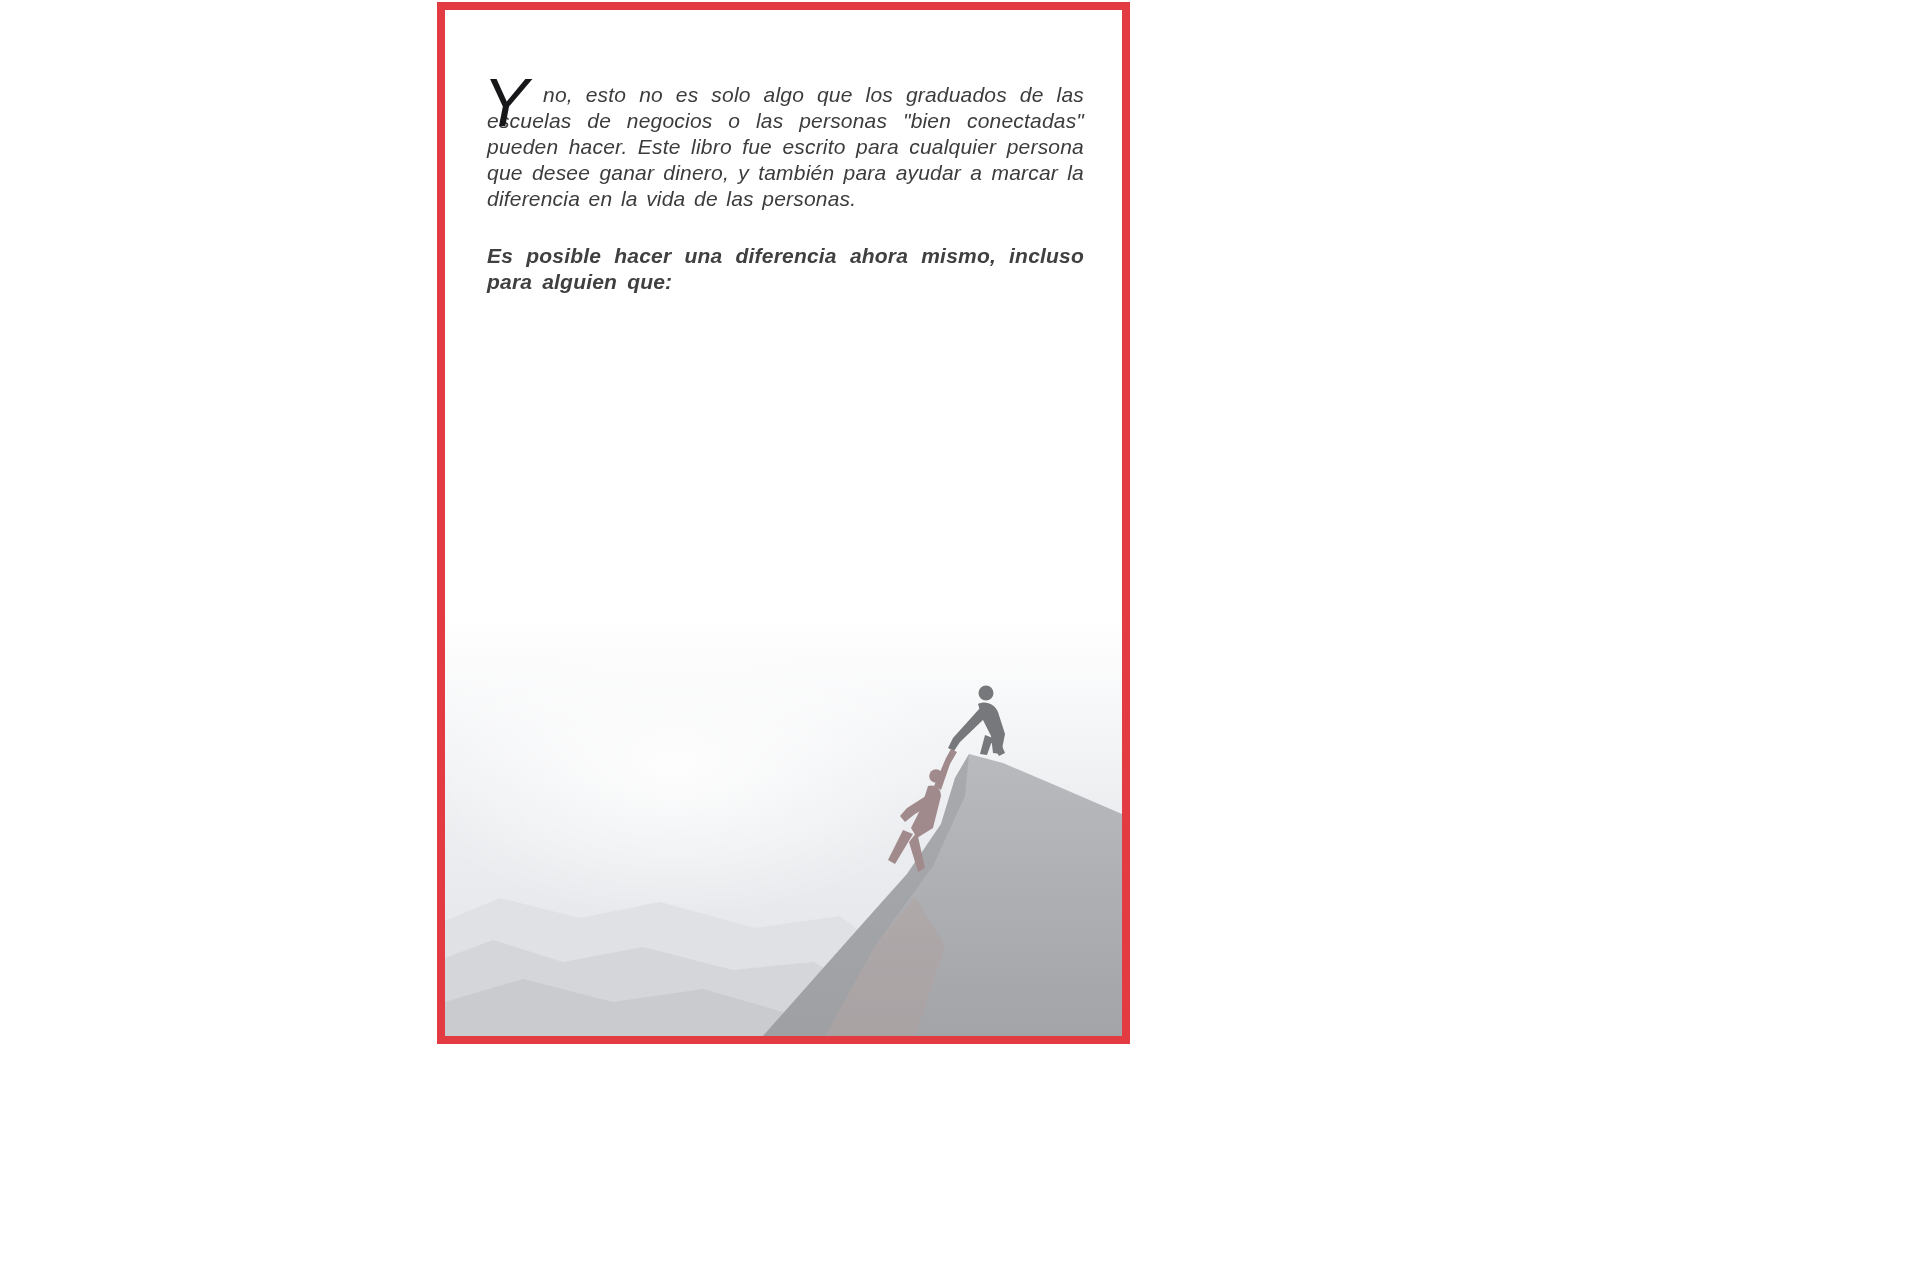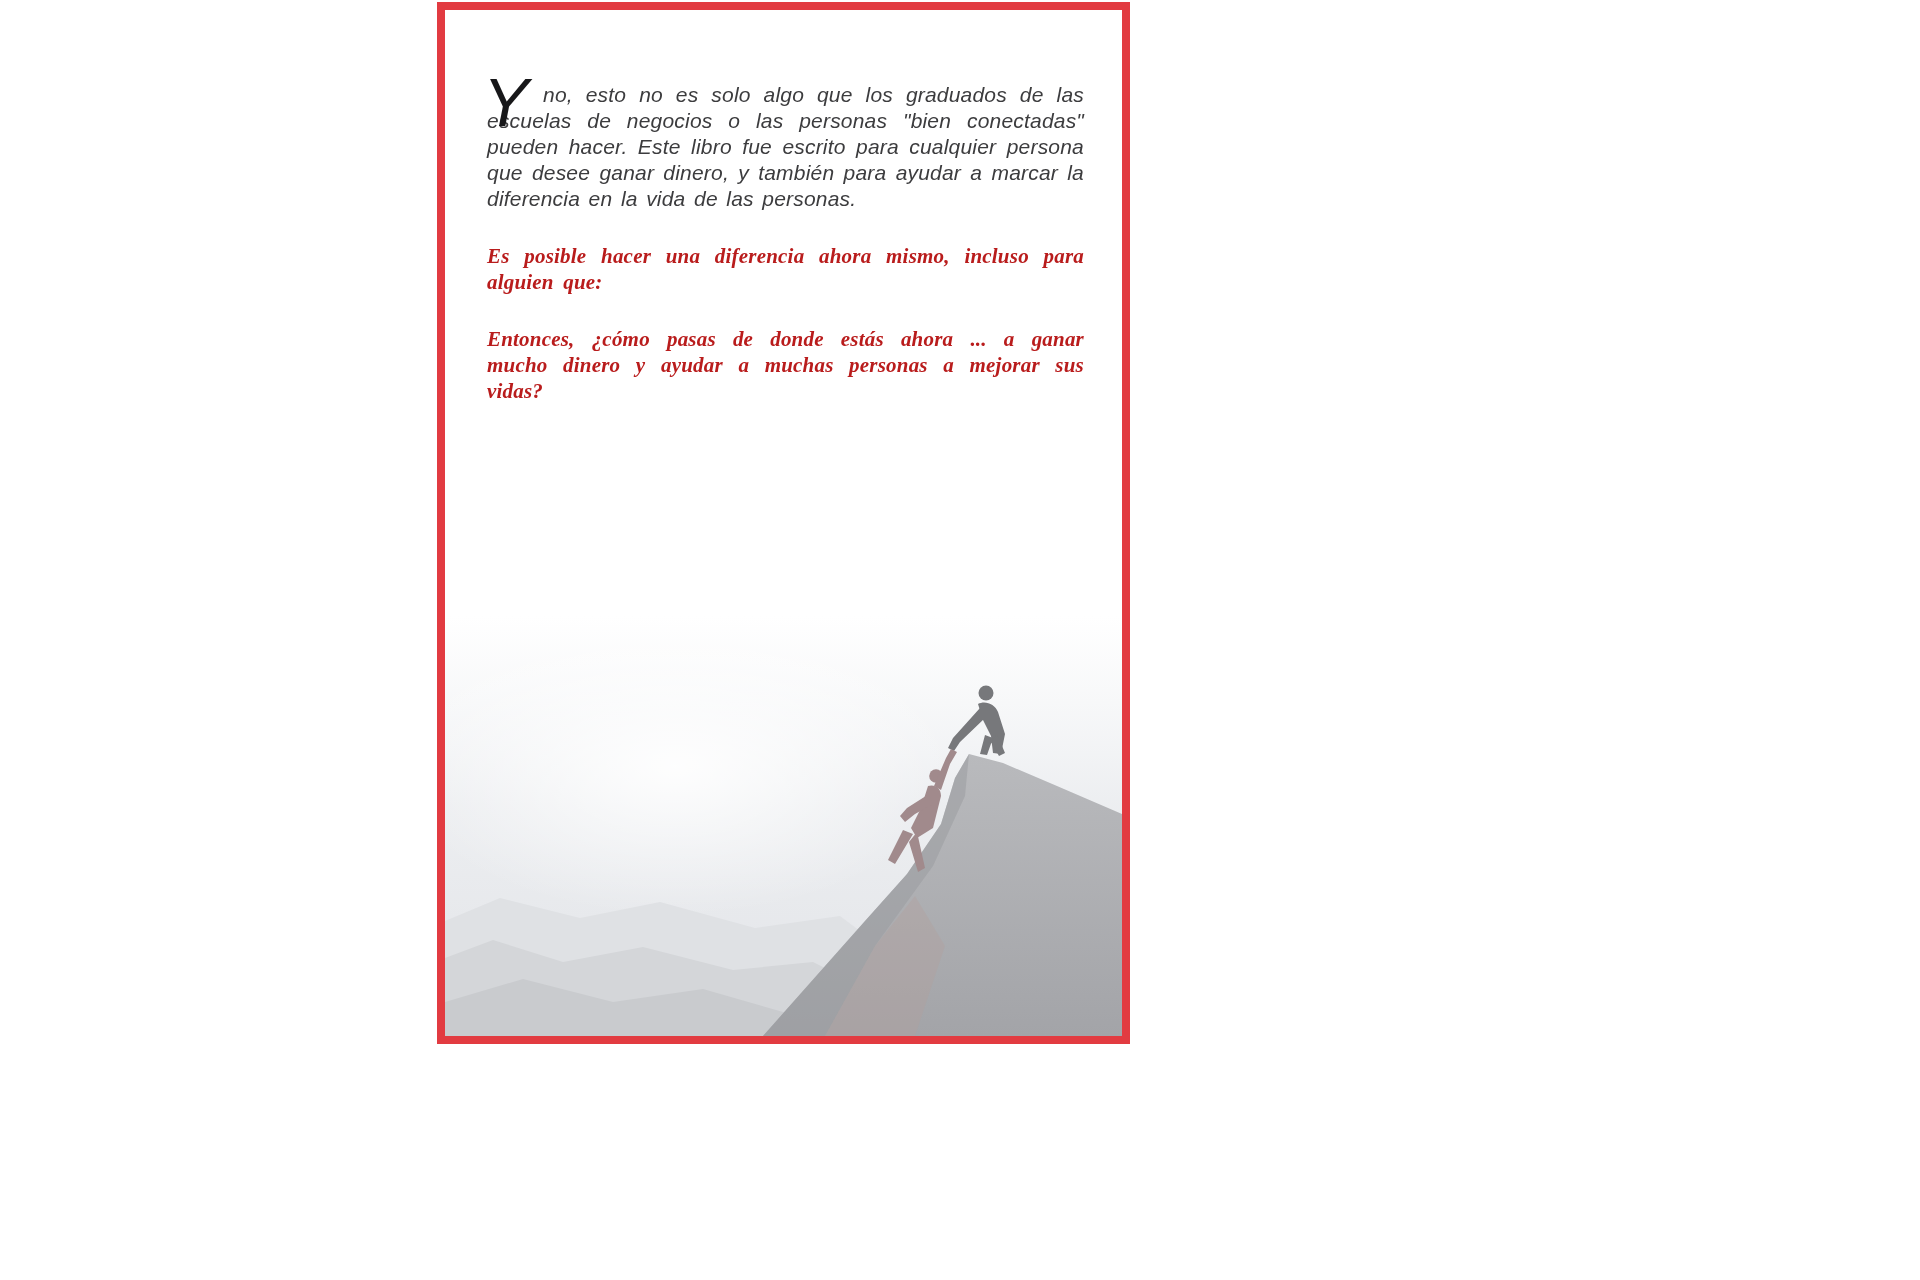--- a/index.html
+++ b/index.html
@@ -71,23 +71,22 @@
     line-height: 26px;
     letter-spacing: 0.2px;
     word-spacing: 2.5px;
     text-align: justify;
     color: #3c3c3e;
     margin: 0 0 31px 0;
   }
 
   .para.bold {
     font-weight: 700;
-    color: #b91c1c;
+    color: #404040;
     word-spacing: 4px;
-    font-family: Liberation Serif, serif;
   }
 
   .para.first {
     position: relative;
     text-indent: 56px;
   }
 
   .dropcap {
     position: absolute;
     left: -4px;
@@ -158,17 +157,16 @@
       <div class="para first">
         <span class="dropcap">Y</span><span>no, esto no es solo algo que los graduados de las escuelas de negocios o las personas "bien conectadas" pueden hacer. Este libro fue escrito para cualquier persona que desee ganar dinero, y también para ayudar a marcar la diferencia en la vida de las personas.</span>
       </div>
 
       <div class="para bold">Es posible hacer una diferencia ahora mismo, incluso para alguien que:</div>
 
 
 
 
 
-      <div class="para bold">Entonces, ¿cómo pasas de donde estás ahora ... a ganar mucho dinero y ayudar a muchas personas a mejorar sus vidas?</div>
 
     </div>
   </div>
 </div>
 
 </body></html>

